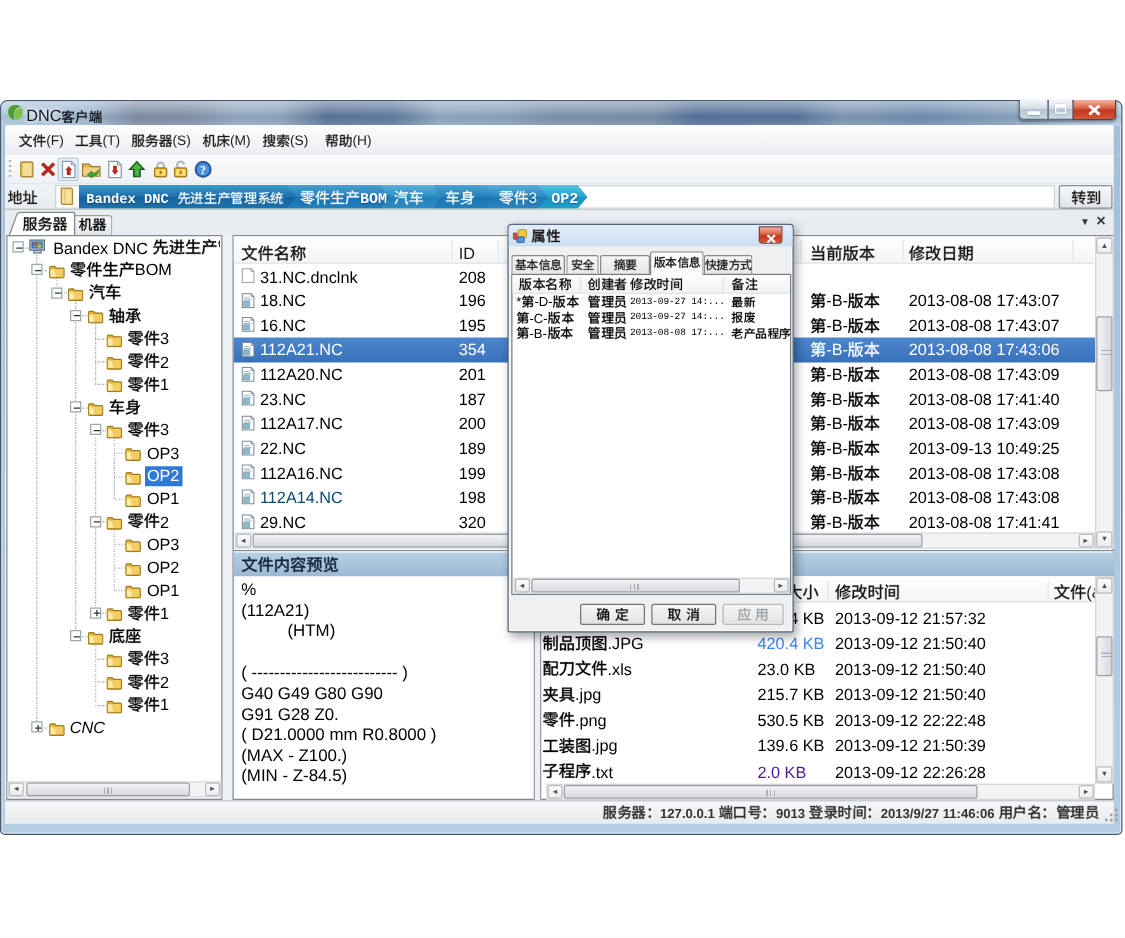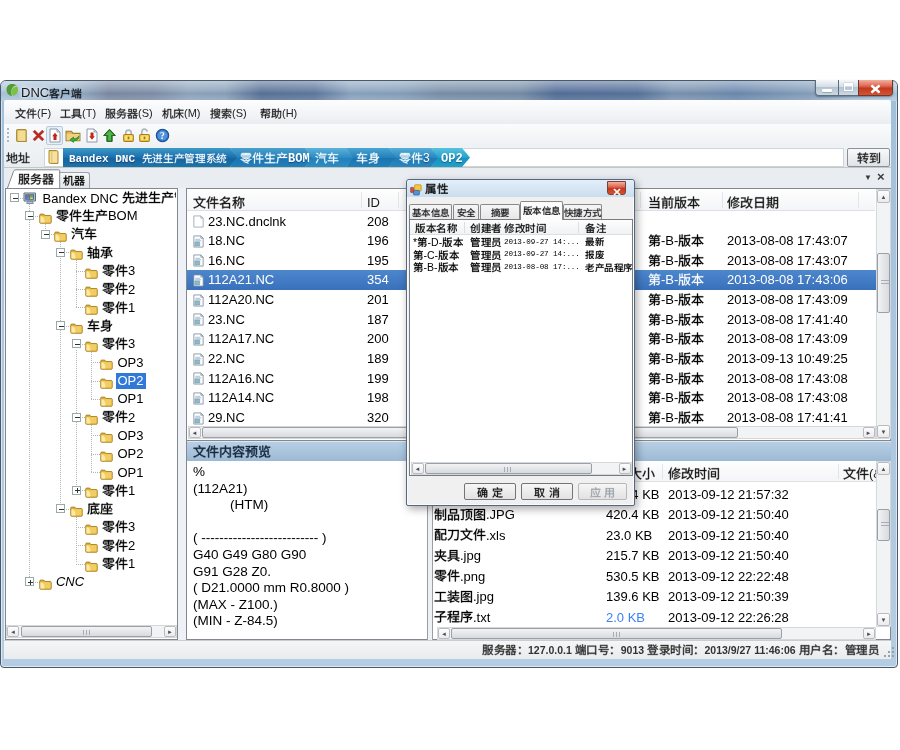--- a/index.html
+++ b/index.html
@@ -589,21 +589,21 @@
       </svg><svg class="k" style="width:13px;height:13px" viewBox="0 0 200 200">
         <use href="#u6539"></use>
       </svg><svg class="k" style="width:13px;height:13px" viewBox="0 0 200 200">
         <use href="#u65E5"></use>
       </svg><svg class="k" style="width:13px;height:13px" viewBox="0 0 200 200">
         <use href="#u671F"></use>
       </svg></div>
     <div style="left:192px;top:214px;width:13px;height:13px;"><svg width="13" height="13" viewBox="0 0 13 14">
         <use href="#pf"></use>
       </svg></div>
-    <div style="left:208px;top:213.5px;font-size:13px;color:#000;"><span class="t">23.NC.dnclnk</span></div>
+    <div style="left:208px;top:213.5px;font-size:13px;color:#000;"><span class="t">31.NC.dnclnk</span></div>
     <div style="left:367px;top:213.5px;font-size:13px;color:#000;">208</div>
     <div style="left:192px;top:233.65px;width:13px;height:13px;"><svg width="13" height="13" viewBox="0 0 13 14">
         <use href="#ncf"></use>
       </svg></div>
     <div style="left:208px;top:233.15px;font-size:13px;color:#000;"><span class="t">18.NC</span></div>
     <div style="left:367px;top:233.15px;font-size:13px;color:#000;">196</div>
     <div style="left:648px;top:233.15px;font-size:13px;color:#000;"><span class="t"><svg class="k" style="width:13px;height:13px" viewBox="0 0 200 200">
           <use href="#u7B2C"></use>
         </svg><span style="font-family:'Liberation Sans'">-B-</span><svg class="k" style="width:13px;height:13px" viewBox="0 0 200 200">
           <use href="#u7248"></use>
@@ -699,21 +699,21 @@
           <use href="#u7B2C"></use>
         </svg><span style="font-family:'Liberation Sans'">-B-</span><svg class="k" style="width:13px;height:13px" viewBox="0 0 200 200">
           <use href="#u7248"></use>
         </svg><svg class="k" style="width:13px;height:13px" viewBox="0 0 200 200">
           <use href="#u672C"></use>
         </svg></span></div>
     <div style="left:727px;top:370.7px;font-size:13px;color:#000;">2013-08-08 17:43:08</div>
     <div style="left:192px;top:390.85px;width:13px;height:13px;"><svg width="13" height="13" viewBox="0 0 13 14">
         <use href="#ncf"></use>
       </svg></div>
-    <div style="left:208px;top:390.35px;font-size:13px;color:#000000;"><span class="t">112A14.NC</span></div>
+    <div style="left:208px;top:390.35px;font-size:13px;color:#0c4a6e;"><span class="t">112A14.NC</span></div>
     <div style="left:367px;top:390.35px;font-size:13px;color:#000;">198</div>
     <div style="left:648px;top:390.35px;font-size:13px;color:#000;"><span class="t"><svg class="k" style="width:13px;height:13px" viewBox="0 0 200 200">
           <use href="#u7B2C"></use>
         </svg><span style="font-family:'Liberation Sans'">-B-</span><svg class="k" style="width:13px;height:13px" viewBox="0 0 200 200">
           <use href="#u7248"></use>
         </svg><svg class="k" style="width:13px;height:13px" viewBox="0 0 200 200">
           <use href="#u672C"></use>
         </svg></span></div>
     <div style="left:727px;top:390.35px;font-size:13px;color:#000;">2013-08-08 17:43:08</div>
     <div style="left:192px;top:410.5px;width:13px;height:13px;"><svg width="13" height="13" viewBox="0 0 13 14">
@@ -791,21 +791,21 @@
     <div style="left:668px;top:486.5px;font-size:13px;color:#000;">2013-09-12 21:57:32</div>
     <div style="left:434px;top:507px;font-size:13px;color:#000;"><span class="t"><svg class="k" style="width:13px;height:13px" viewBox="0 0 200 200">
           <use href="#u5236"></use>
         </svg><svg class="k" style="width:13px;height:13px" viewBox="0 0 200 200">
           <use href="#u54C1"></use>
         </svg><svg class="k" style="width:13px;height:13px" viewBox="0 0 200 200">
           <use href="#u9876"></use>
         </svg><svg class="k" style="width:13px;height:13px" viewBox="0 0 200 200">
           <use href="#u56FE"></use>
         </svg>.JPG</span></div>
-    <div style="left:606px;top:507px;font-size:13px;color:#000000;">420.4 KB</div>
+    <div style="left:606px;top:507px;font-size:13px;color:#3b82f6;">420.4 KB</div>
     <div style="left:668px;top:507px;font-size:13px;color:#000;">2013-09-12 21:50:40</div>
     <div style="left:434px;top:527.5px;font-size:13px;color:#000;"><span class="t"><svg class="k" style="width:13px;height:13px" viewBox="0 0 200 200">
           <use href="#u914D"></use>
         </svg><svg class="k" style="width:13px;height:13px" viewBox="0 0 200 200">
           <use href="#u5200"></use>
         </svg><svg class="k" style="width:13px;height:13px" viewBox="0 0 200 200">
           <use href="#u6587"></use>
         </svg><svg class="k" style="width:13px;height:13px" viewBox="0 0 200 200">
           <use href="#u4EF6"></use>
         </svg>.xls</span></div>
@@ -834,21 +834,21 @@
         </svg>.jpg</span></div>
     <div style="left:606px;top:589px;font-size:13px;color:#000;">139.6 KB</div>
     <div style="left:668px;top:589px;font-size:13px;color:#000;">2013-09-12 21:50:39</div>
     <div style="left:434px;top:609.5px;font-size:13px;color:#000;"><span class="t"><svg class="k" style="width:13px;height:13px" viewBox="0 0 200 200">
           <use href="#u5B50"></use>
         </svg><svg class="k" style="width:13px;height:13px" viewBox="0 0 200 200">
           <use href="#u7A0B"></use>
         </svg><svg class="k" style="width:13px;height:13px" viewBox="0 0 200 200">
           <use href="#u5E8F"></use>
         </svg>.txt</span></div>
-    <div style="left:606px;top:609.5px;font-size:13px;color:#3b82f6;text-align:center;">2.0 KB</div>
+    <div style="left:606px;top:609.5px;font-size:13px;color:#4c1d95;text-align:center;">2.0 KB</div>
     <div style="left:668px;top:609.5px;font-size:13px;color:#000;">2013-09-12 22:26:28</div>
     <div style="left:876px;top:461px;width:15px;height:166px;background:#f2f3f4;border:1px solid #d5d8db"></div>
     <div style="left:877px;top:462px;width:13px;height:13px;background:linear-gradient(#fdfdfd,#ebebed);border:1px solid #b8bcc2;border-radius:2px;color:#4a4d52;font-size:6px;text-align:center;line-height:12px">▲</div>
     <div style="left:877px;top:613px;width:13px;height:13px;background:linear-gradient(#fdfdfd,#ebebed);border:1px solid #b8bcc2;border-radius:2px;color:#4a4d52;font-size:6px;text-align:center;line-height:12px">▼</div>
     <div style="left:877px;top:509px;width:13px;height:32px;background:linear-gradient(90deg,#f2f3f4,#d8dade);border:1px solid #9aa0a8;border-radius:2px">
       <div style="left:2.5px;top:50%;width:8px;height:5px;margin-top:-3px;background:repeating-linear-gradient(#aab 0 1px,transparent 1px 3px)"></div>
     </div>
     <div style="left:437px;top:627px;width:439px;height:13px;background:#f2f3f4;border:1px solid #d5d8db"></div>
     <div style="left:438px;top:628px;width:12px;height:11px;background:linear-gradient(#fdfdfd,#ebebed);border:1px solid #b8bcc2;border-radius:2px;color:#4a4d52;font-size:6px;text-align:center;line-height:10px">◄</div>
     <div style="left:863px;top:628px;width:12px;height:11px;background:linear-gradient(#fdfdfd,#ebebed);border:1px solid #b8bcc2;border-radius:2px;color:#4a4d52;font-size:6px;text-align:center;line-height:10px">►</div>

